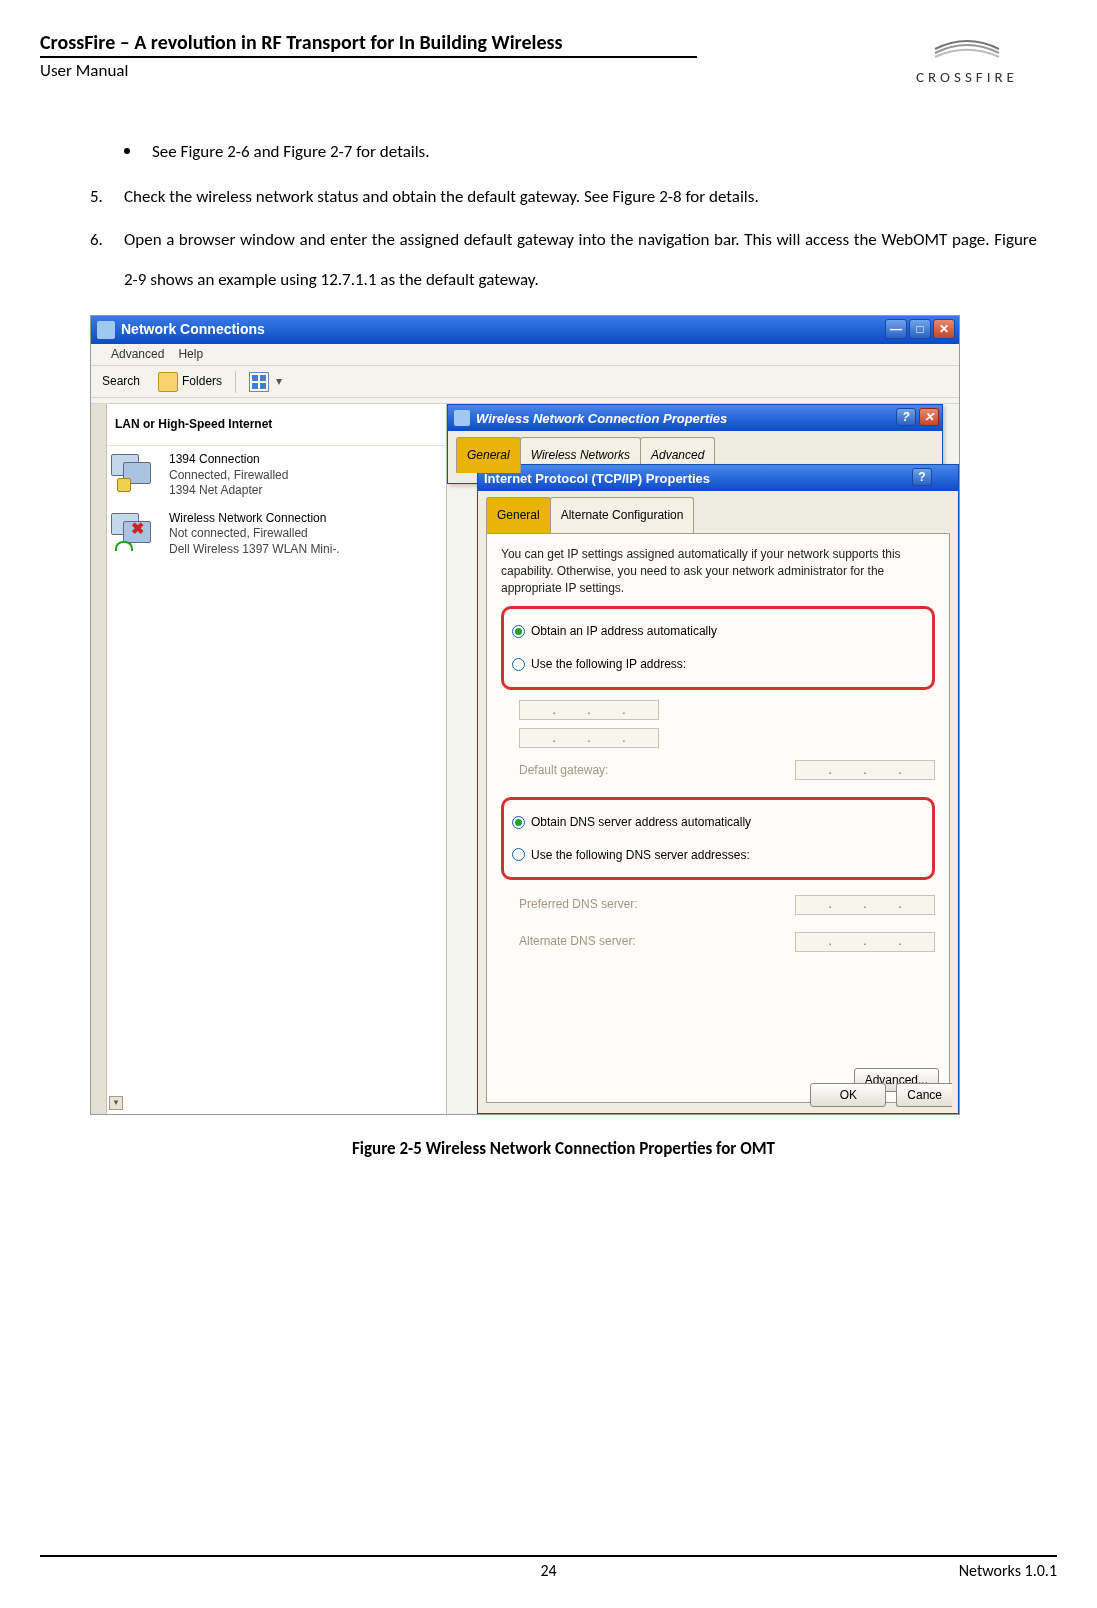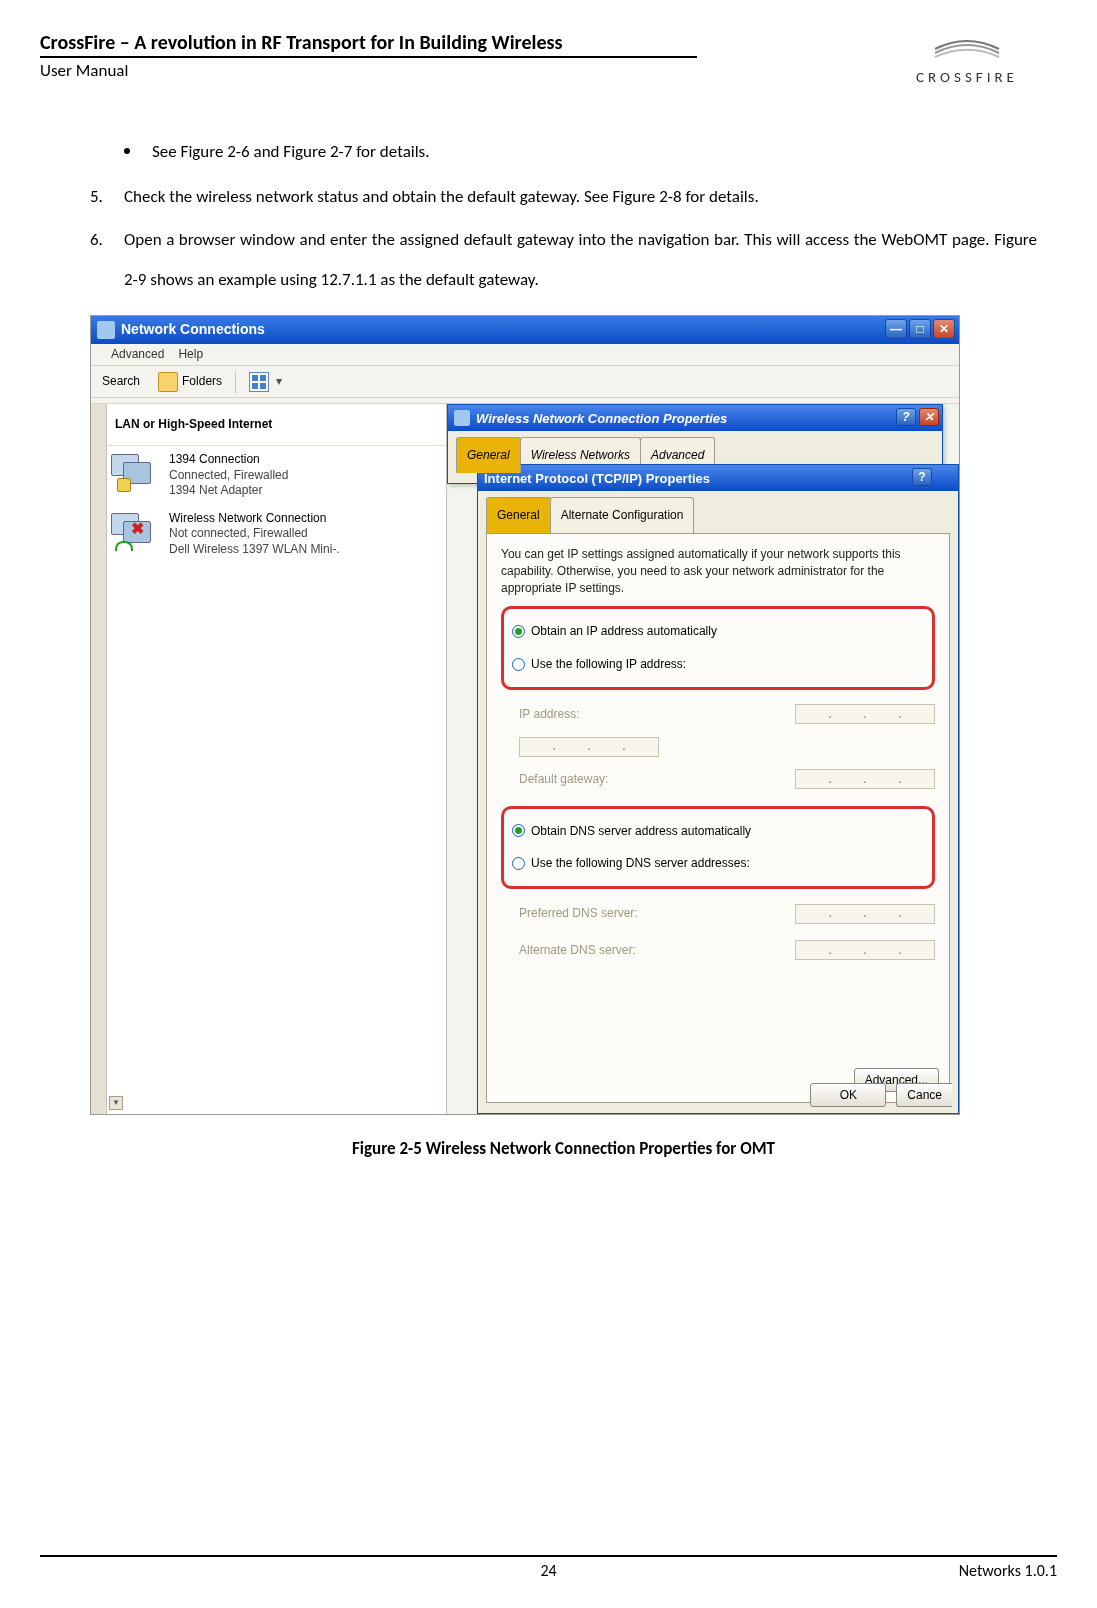--- a/index.html
+++ b/index.html
@@ -223,21 +223,20 @@
                     <div class="radio-inner"></div>
                   </div>
                 <span>Obtain an IP address automatically</span>
               </div>
               <div class="radio-row">
                 <div class="radio-outer"></div>
                 <span>Use the following IP address:</span>
               </div>
             </div>
             <div class="field-row">
-                <div class="field-label">IP address:</div>
                 <div class="field-input">
                   <span></span>
                   <span class="dot">.</span>
                   <span></span>
                   <span class="dot">.</span>
                   <span></span>
                   <span class="dot">.</span>
                   <span></span>
                 </div>
               </div>

